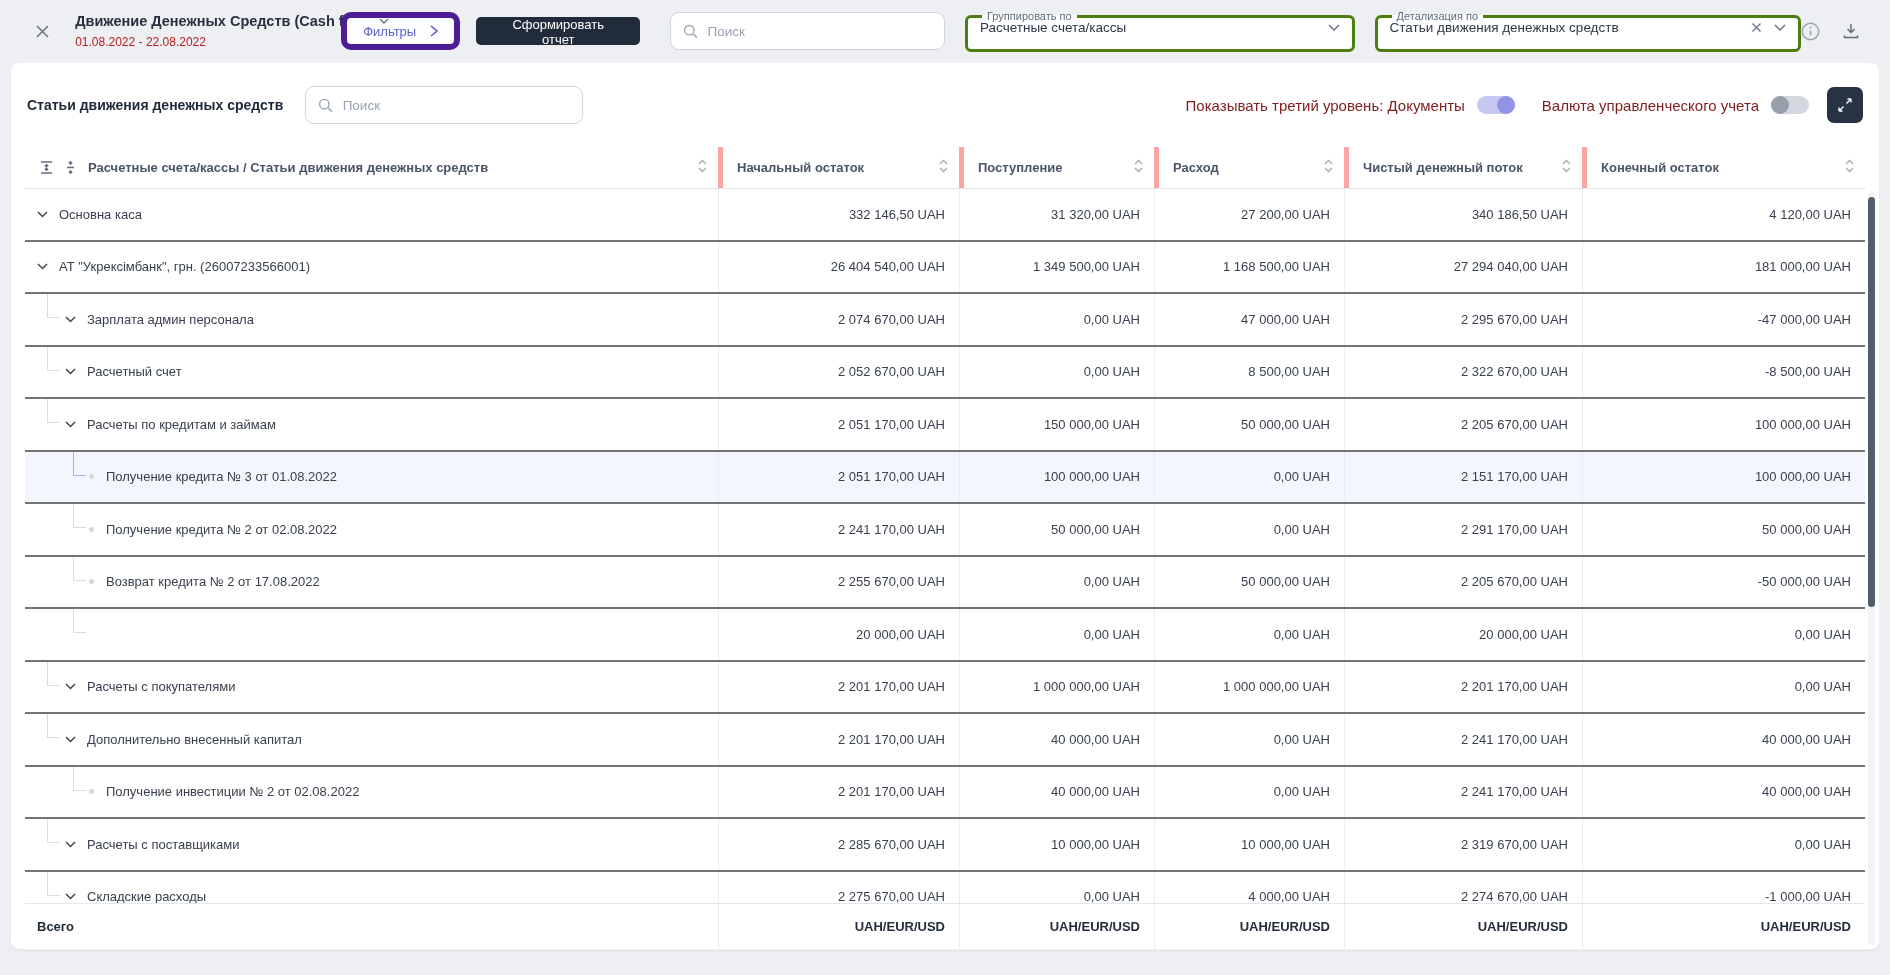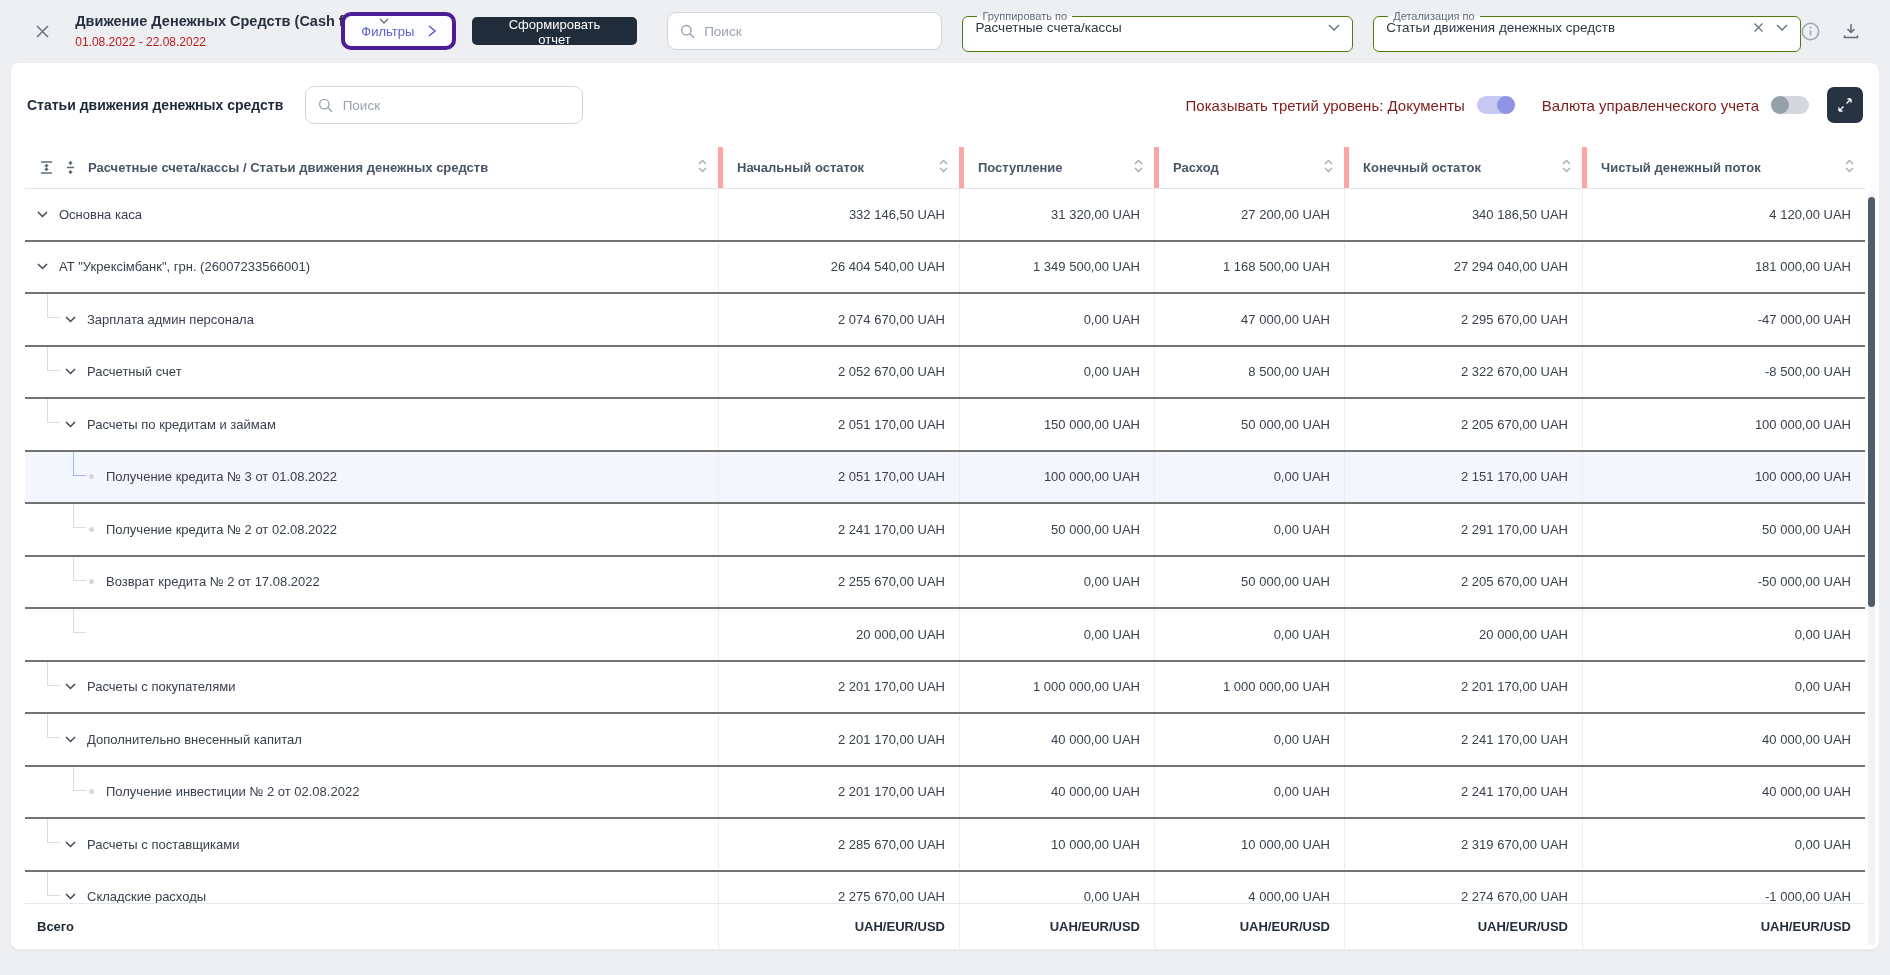--- a/index.html
+++ b/index.html
@@ -10,30 +10,30 @@
   }
   
   .topbar { position:absolute; left:0; top:0; width:1890px; height:62px;
     display:flex; align-items:center; padding:0 16px; }
   .close-btn { width:30px; height:30px; margin-left:12px; display:flex; align-items:center; justify-content:center;
     color:#6b7686; font-size:20px; cursor:pointer; background:none; border:none; }
   .title-block { margin-left:18px; width:252px; }
   .report-title { font-size:14.5px; font-weight:bold; color:#27303f; white-space:nowrap; display:flex; align-items:center; gap:6px; }
   .report-title .tchev { color:#66707f; font-size:11px; transform:translateY(-1px); }
   .date-range { font-size:12px; color:#b91c1c; margin-top:6px; }
-  .btn-filters { margin-left:14px; height:38px; padding:0 16px; border:4px solid #4c1d95; border-radius:10px;
+  .btn-filters { margin-left:14px; height:38px; padding:0 16px; border:6px solid #4c1d95; border-radius:10px;
     background:#fdfdff; color:#5c61ce; font-size:13px; display:flex; align-items:center; gap:14px; cursor:pointer; }
   .btn-filters svg { display:block; }
   .btn-generate { margin-left:16px; height:28px; padding:0 20px; background:#212c3b; border:none; border-radius:5px;
     color:#ffffff; font-size:13px; cursor:pointer; }
   .search-box { margin-left:30px; width:282px; height:38px; border:1px solid #d0d5dd; border-radius:9px; background:#fff;
     display:flex; align-items:center; padding:0 12px; gap:9px; }
   .search-box input { border:none; outline:none; font-size:13.5px; color:#3a4250; width:100%; background:transparent; }
   .search-box input::placeholder { color:#98a2b3; }
-  fieldset.select-field { margin-left:20px; height:42px; border:1px solid #4d7c0f; border-radius:6px; background:#fff;
+  fieldset.select-field { margin-left:20px; height:42px; border:3px solid #4d7c0f; border-radius:6px; background:#fff;
     padding:0 12px; position:relative; }
   fieldset.select-field legend { font-size:11px; color:#5f6b7a; padding:0 5px; margin-left:2px; }
   .select-row { display:flex; align-items:center; margin-top:-2px; }
   .select-value { font-size:13.5px; color:#2f3846; flex:1; white-space:nowrap; overflow:hidden; }
   .select-icons { display:flex; align-items:center; gap:12px; color:#6b7686; }
   .field-group { width:400px; }
   .field-detail { width:438px; }
   .topbar-icons { margin-left:auto; display:flex; align-items:center; gap:22px; padding-right:14px; }
   .icon-btn { background:none; border:none; cursor:pointer; display:flex; }
   
@@ -233,28 +233,28 @@
             </svg></span>
         </div>
       <div class="th">
           <span class="th-label">Расход</span>
         <span class="sort"><svg width="11" height="14" viewBox="0 0 11 14">
               <polyline points="2,5 5.5,1.5 9,5" fill="none" stroke="#a2aab6" stroke-width="1.3"></polyline>
               <polyline points="2,9 5.5,12.5 9,9" fill="none" stroke="#a2aab6" stroke-width="1.3"></polyline>
             </svg></span>
         </div>
       <div class="th">
+          <span class="th-label">Чистый денежный поток</span>
+        <span class="sort"><svg width="11" height="14" viewBox="0 0 11 14">
+              <polyline points="2,5 5.5,1.5 9,5" fill="none" stroke="#a2aab6" stroke-width="1.3"></polyline>
+              <polyline points="2,9 5.5,12.5 9,9" fill="none" stroke="#a2aab6" stroke-width="1.3"></polyline>
+            </svg></span>
+        </div>
+      <div class="th">
           <span class="th-label">Конечный остаток</span>
-        <span class="sort"><svg width="11" height="14" viewBox="0 0 11 14">
-              <polyline points="2,5 5.5,1.5 9,5" fill="none" stroke="#a2aab6" stroke-width="1.3"></polyline>
-              <polyline points="2,9 5.5,12.5 9,9" fill="none" stroke="#a2aab6" stroke-width="1.3"></polyline>
-            </svg></span>
-        </div>
-      <div class="th">
-          <span class="th-label">Чистый денежный поток</span>
         <span class="sort"><svg width="11" height="14" viewBox="0 0 11 14">
               <polyline points="2,5 5.5,1.5 9,5" fill="none" stroke="#a2aab6" stroke-width="1.3"></polyline>
               <polyline points="2,9 5.5,12.5 9,9" fill="none" stroke="#a2aab6" stroke-width="1.3"></polyline>
             </svg></span>
         </div>
     </div>
 
     <div class="tbody" id="table-body">
         <div class="grid-row trow level-1">
           <div class="cell name-cell">

